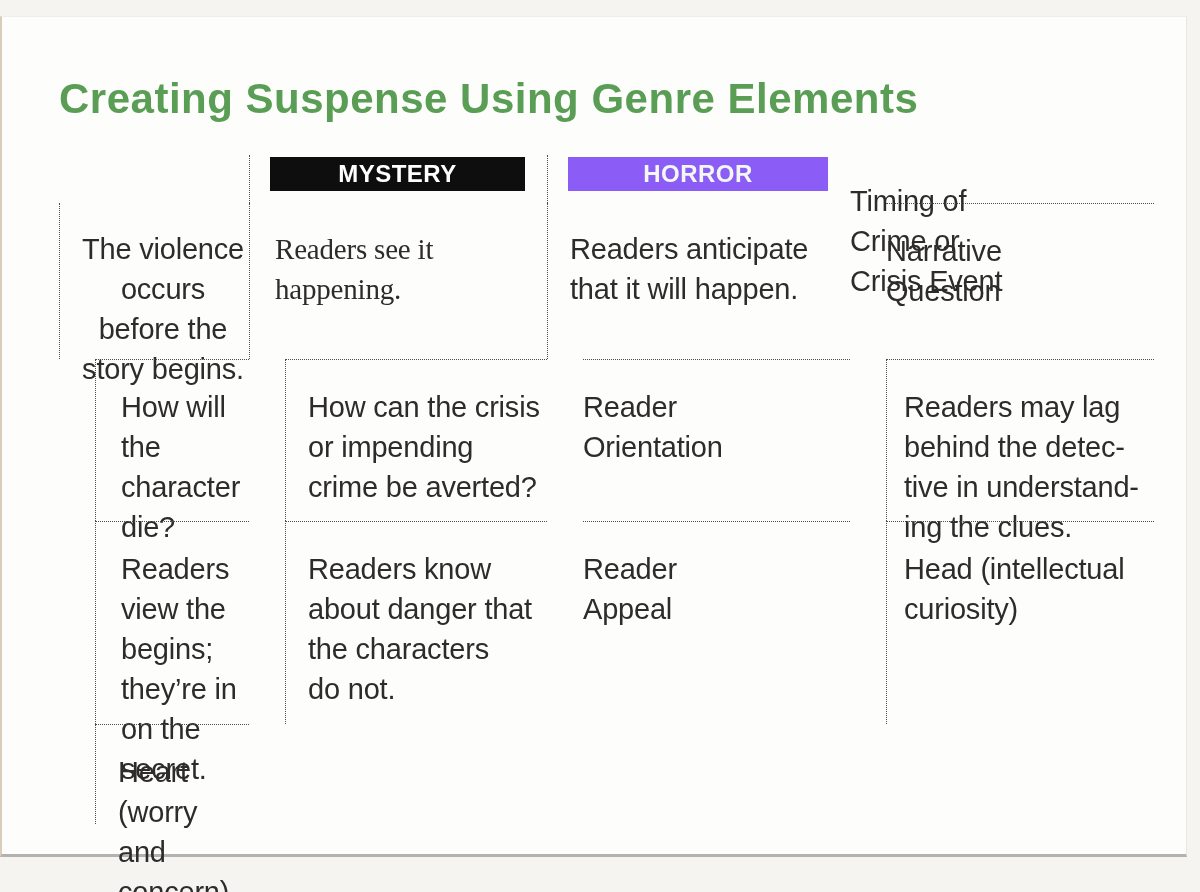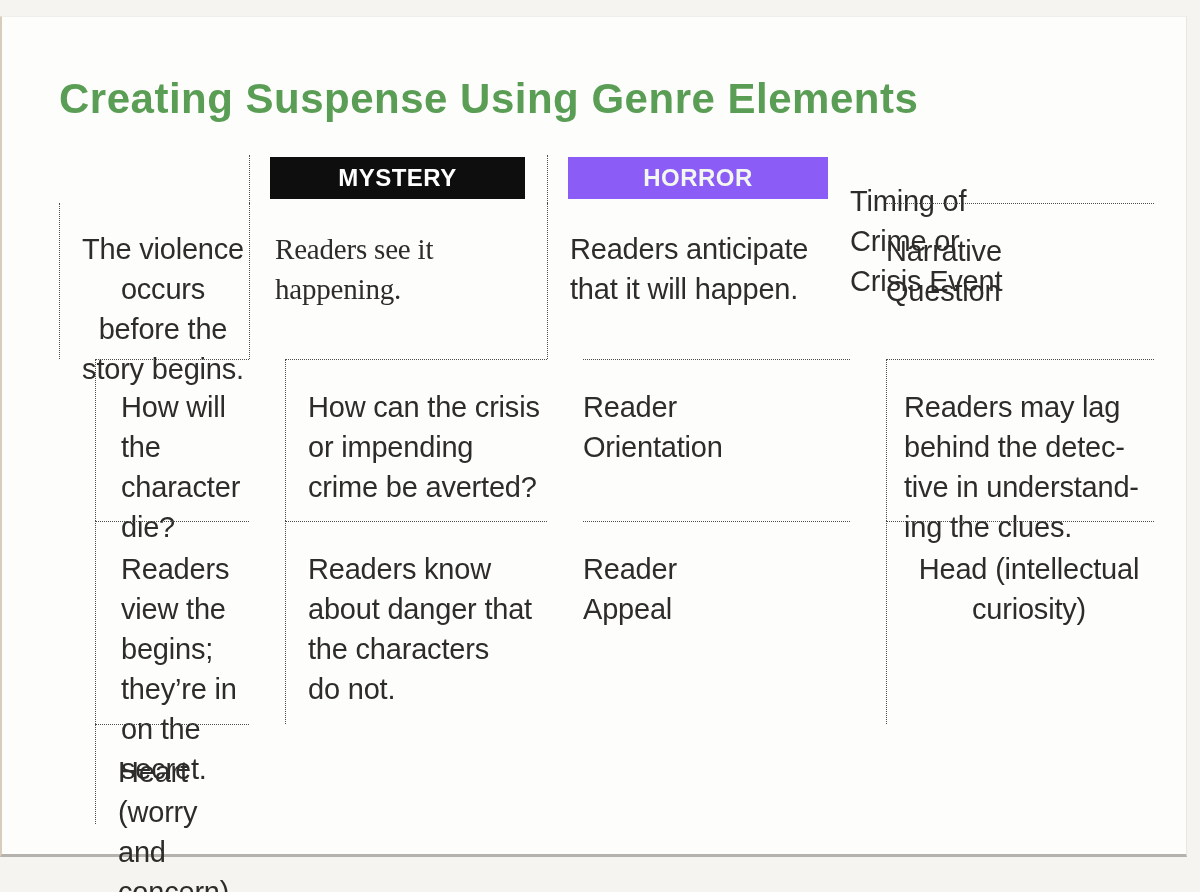--- a/index.html
+++ b/index.html
@@ -37,21 +37,21 @@
     font-size: 29px;
     line-height: 40px;
     color: #2d2c2a;
     white-space: pre-line;
     letter-spacing: -0.2px;
   }
   .vline { border-left: 1px dotted #4d4d4d; }
   .hline { border-top: 1px dotted #4d4d4d; }
   .head-cell { height: 48px; }
   .bar {
-    height: 42px;
+    height: 34px;
     margin: 2px 22px 0 20px;
     display: flex;
     align-items: center;
     justify-content: center;
     font-size: 24px;
     font-weight: bold;
     letter-spacing: 0.5px;
   }
   .r1 { padding-top: 26px; }
   .rn { padding-top: 27px; margin-left: 36px; }
@@ -104,19 +104,19 @@
     <div class="cell rn vline hline c3" style="color: rgb(45, 44, 42);">Readers view the
 begins; they’re in
 on the secret.</div>
     <div class="cell rn vline hline c4" style="color: rgb(45, 44, 42);">Readers know
 about danger that
 the characters
 do not.</div>
 
     <div class="cell rn hline" style="color: rgb(45, 44, 42);">Reader
 Appeal</div>
-    <div class="cell rn vline hline c2" style="color: rgb(45, 44, 42); text-align: center;">Head (intellectual
+    <div class="cell rn vline hline c2" style="color: rgb(45, 44, 42);">Head (intellectual
 curiosity)</div>
     <div class="cell rn vline hline c4" style="color: rgb(45, 44, 42);">Heart (worry and
 concern)</div>
 
   </div>
 </div>
 
 </body></html>

